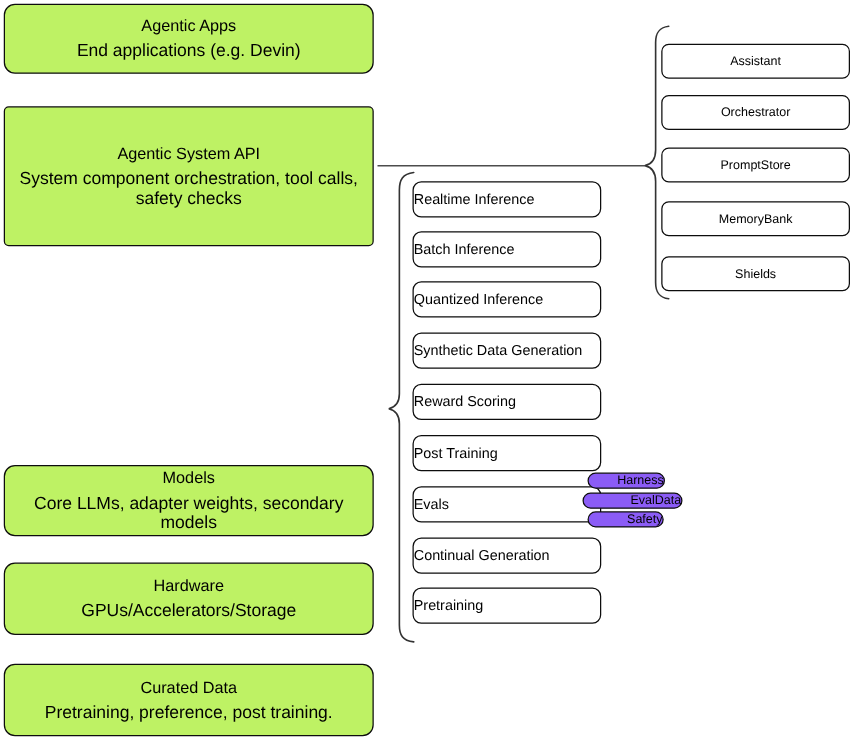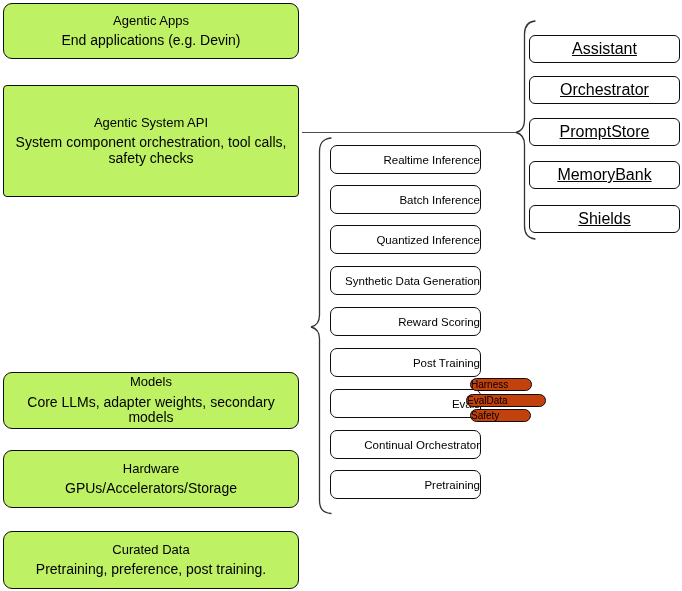--- a/index.html
+++ b/index.html
@@ -37,49 +37,48 @@
   .mid-box {
     position: absolute;
     left: 330px;
     width: 151px;
     height: 29px;
     border: 1px solid #0d0d0d;
     border-radius: 7px;
     background: #ffffff;
     display: flex;
     align-items: center;
-    justify-content: flex-end;
+    justify-content: flex-start;
     font-size: 11.5px;
     z-index: 1;
   }
   
   .right-box {
     position: absolute;
     left: 529px;
     width: 151px;
     height: 28px;
     border: 1px solid #0d0d0d;
     border-radius: 6px;
     background: #ffffff;
     display: flex;
     align-items: center;
     justify-content: center;
-    font-size: 16px;
+    font-size: 10px;
     z-index: 1;
-    text-decoration: underline;
   }
   
   .pill {
     position: absolute;
     border: 1px solid #0d0d0d;
     border-radius: 8px;
-    background: #c2410c;
+    background: #8b5cf6;
     display: flex;
     align-items: center;
-    justify-content: flex-start;
+    justify-content: flex-end;
     font-size: 10px;
     line-height: 1;
     z-index: 3;
   }
   svg.overlay {
     position: absolute;
     inset: 0;
     width: 682px;
     height: 591px;
     pointer-events: none;
@@ -138,21 +137,21 @@
   <div class="mid-box" style="top:307px">
     <span>Reward Scoring</span>
   </div>
   <div class="mid-box" style="top:348px">
     <span>Post Training</span>
   </div>
   <div class="mid-box" style="top:389px">
     <span>Evals</span>
   </div>
   <div class="mid-box" style="top:430px">
-    <span>Continual Orchestrator</span>
+    <span>Continual Generation</span>
   </div>
   <div class="mid-box" style="top:470px">
     <span>Pretraining</span>
   </div>
 
   <div class="pill" style="left:470px;top:378px;width:62px;height:13px">
     <span>Harness</span>
   </div>
   <div class="pill" style="left:466px;top:394px;width:80px;height:13px">
     <span>EvalData</span>

